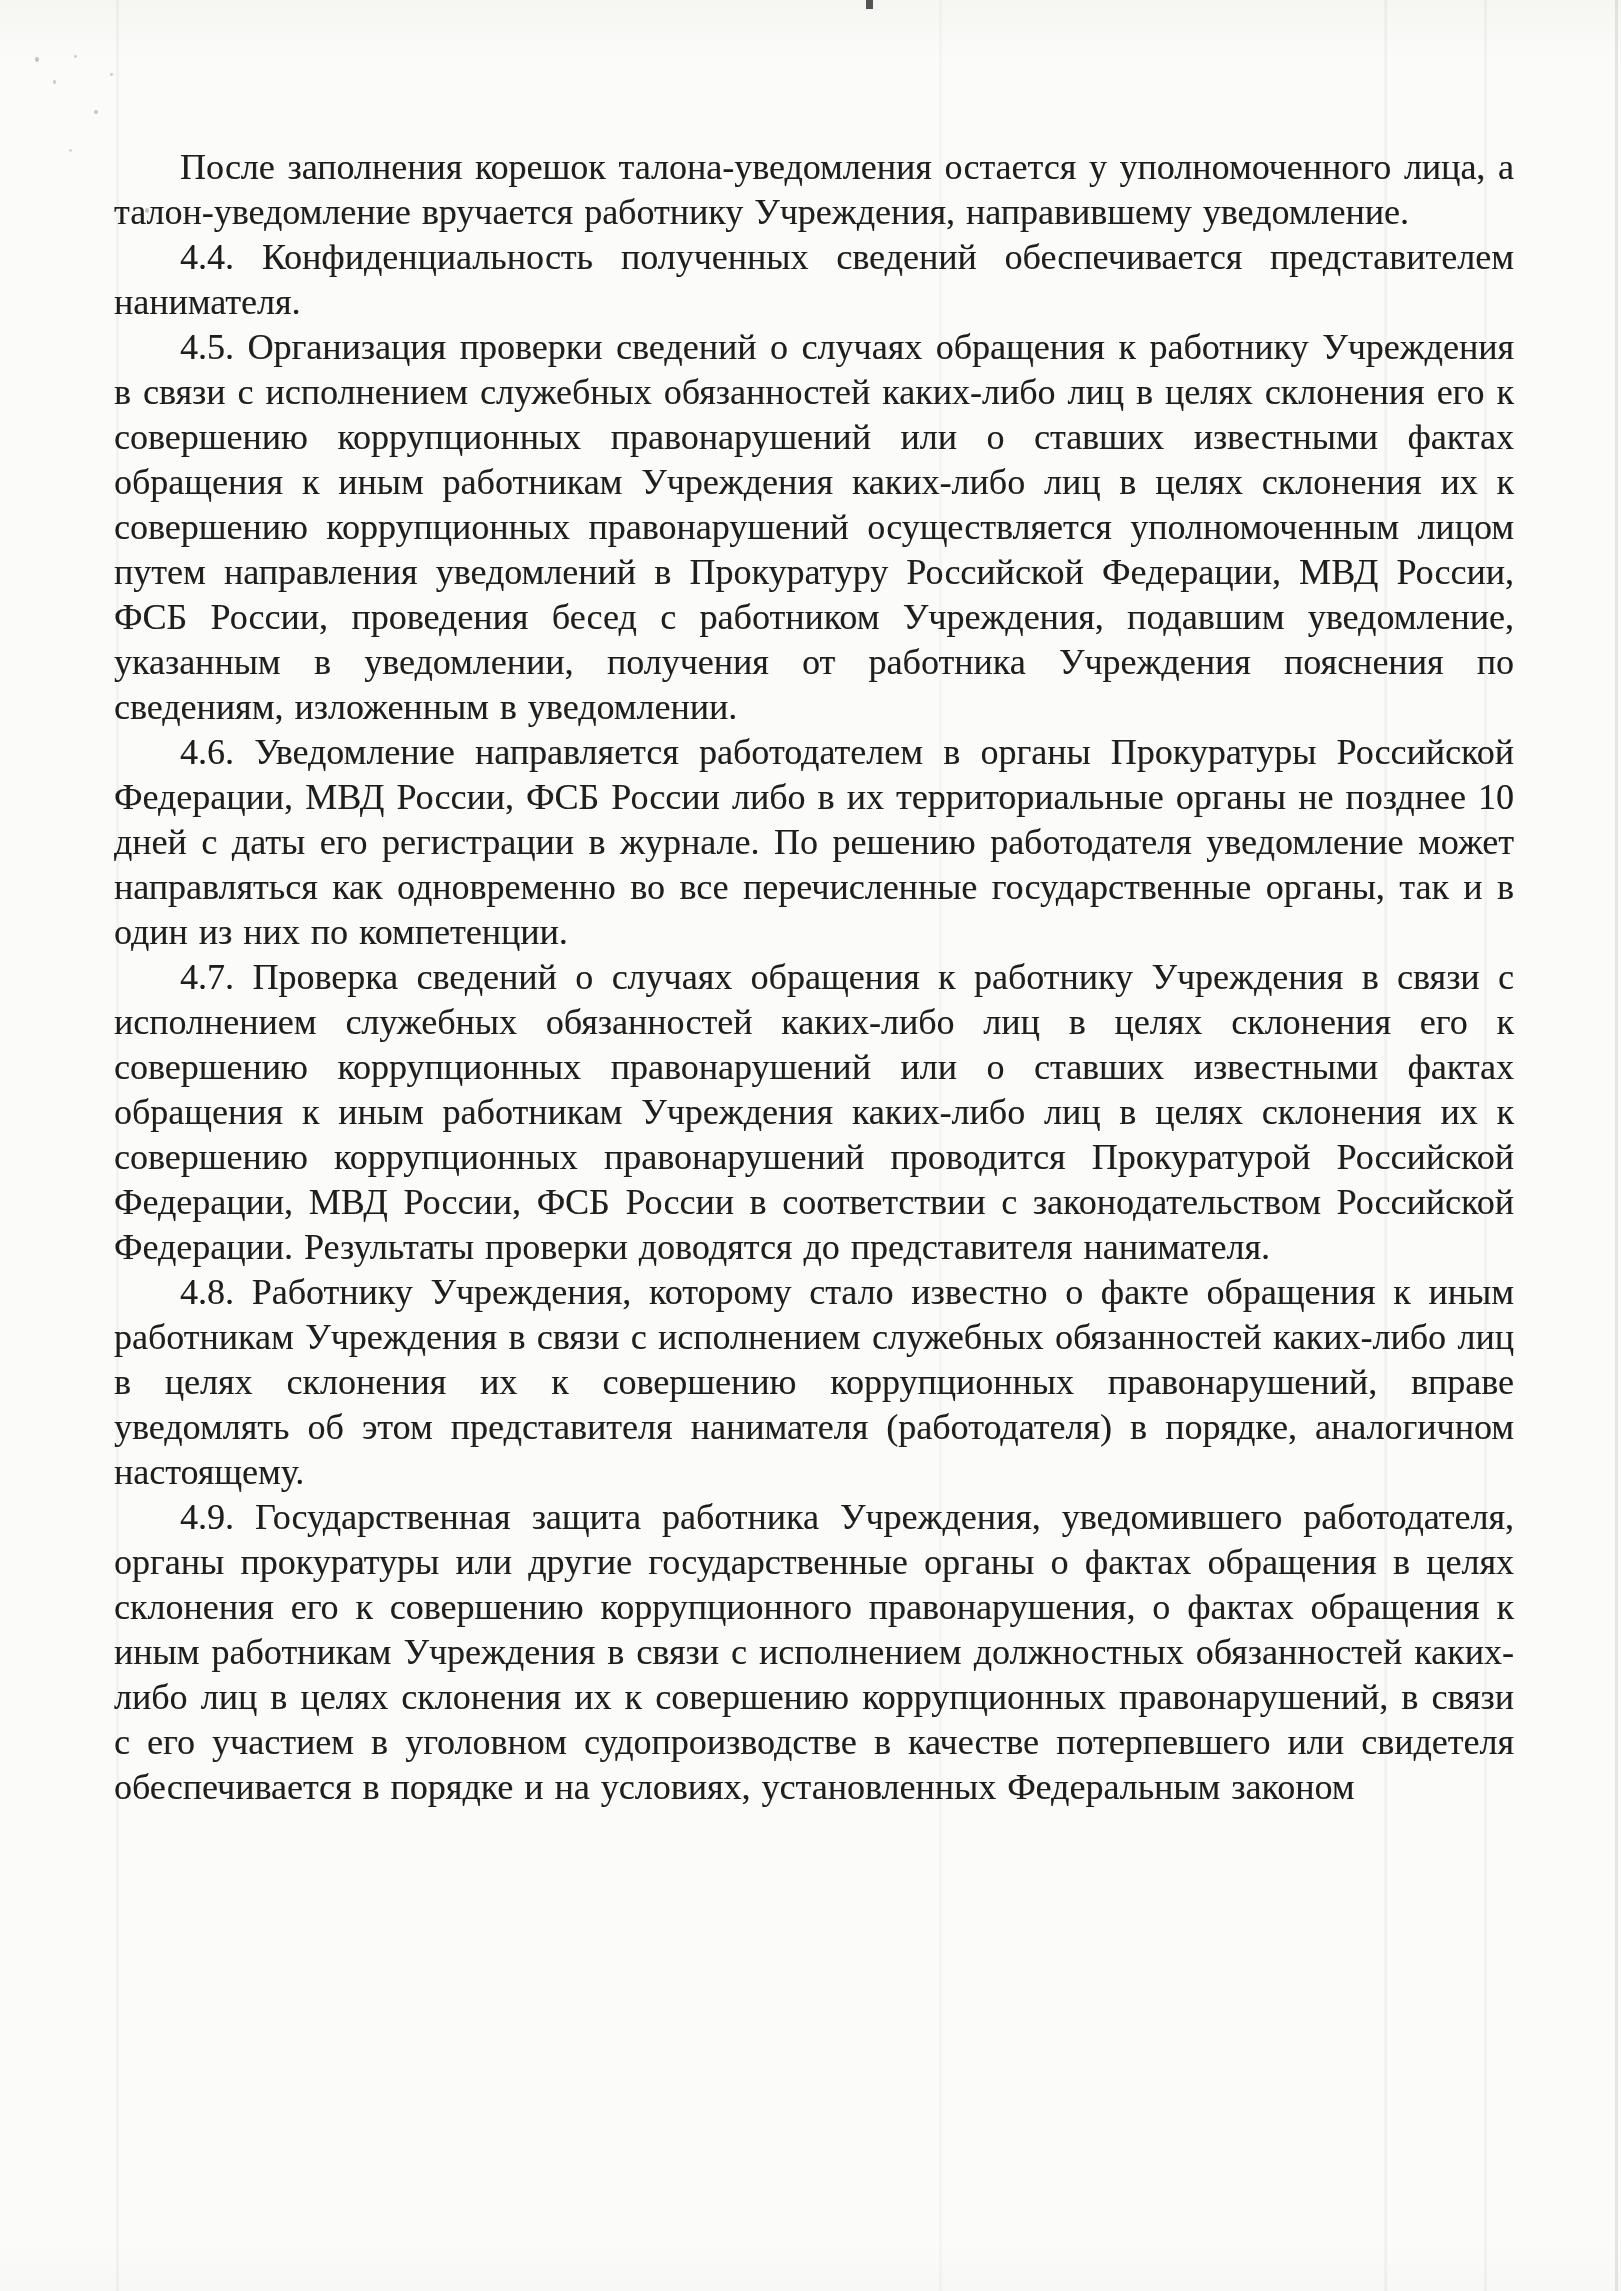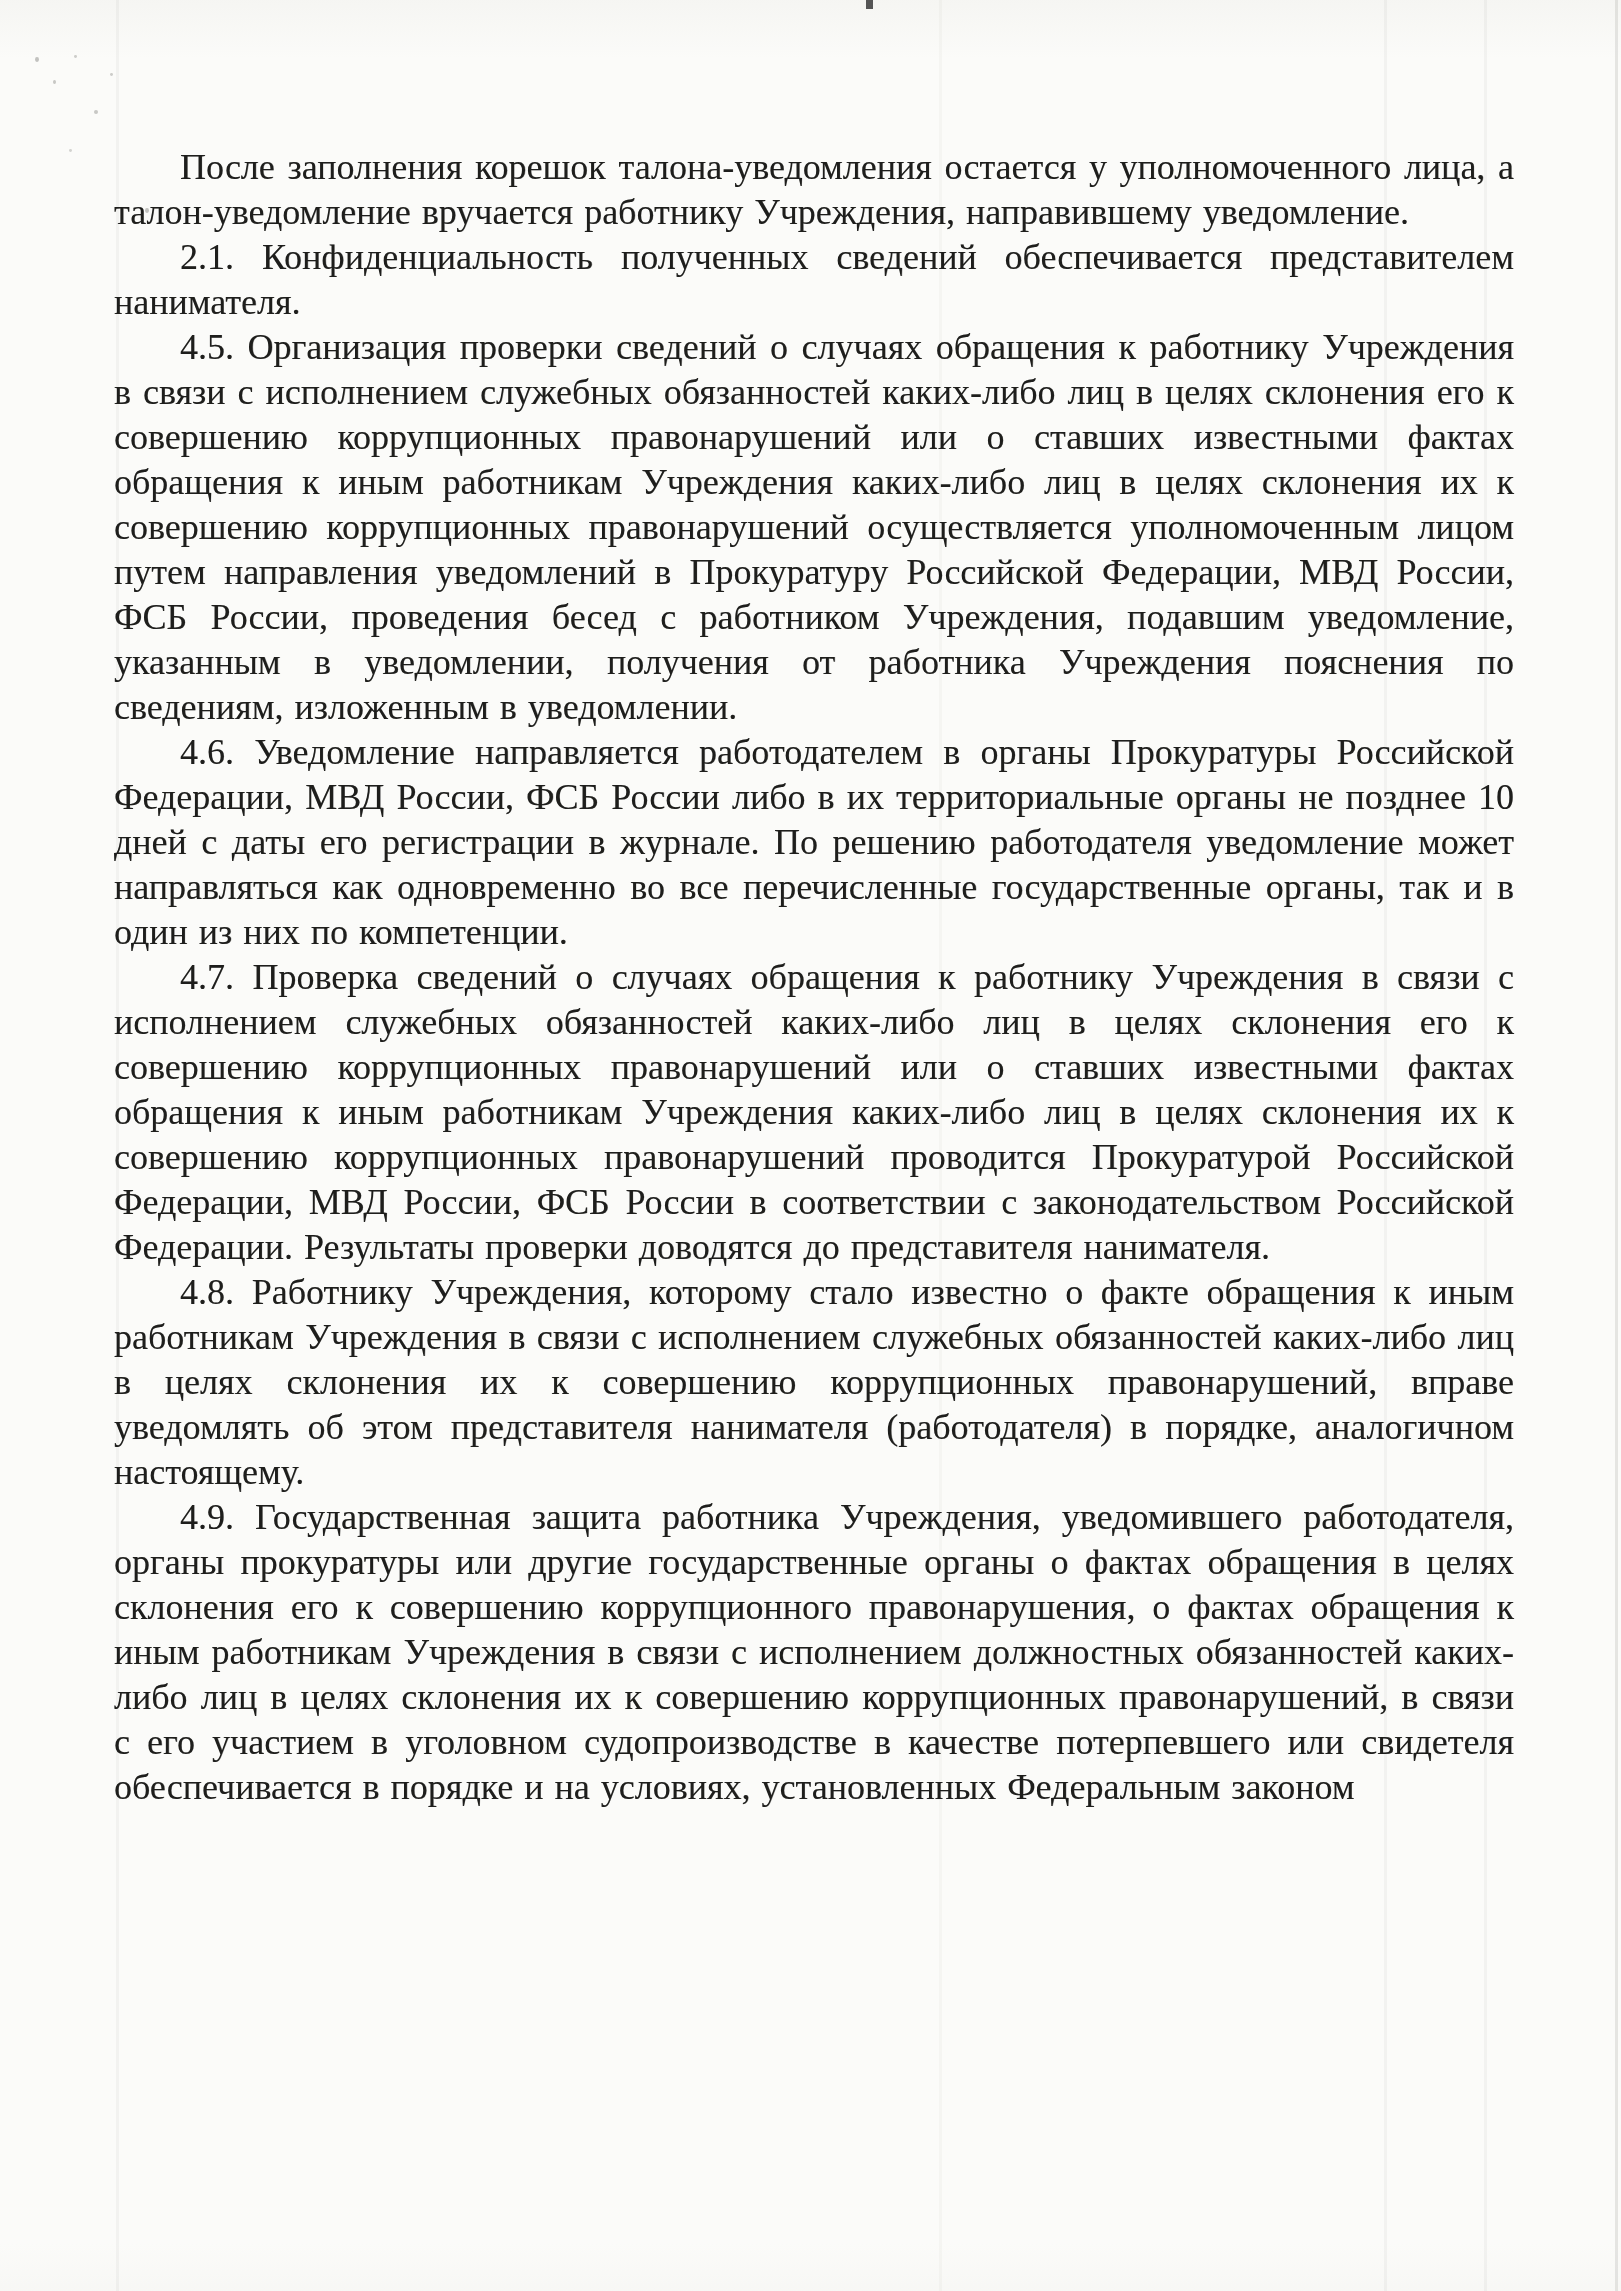--- a/index.html
+++ b/index.html
@@ -95,21 +95,21 @@
   <div class="speck sp8"></div>
 
   <div class="streak s1"></div>
   <div class="streak s2"></div>
   <div class="streak s3"></div>
   <div class="streak s4"></div>
   <div class="streak s5"></div>
 
   <div class="text-block">
     <p>После заполнения корешок талона-уведомления остается у уполномоченного лица, а талон-уведомление вручается работнику Учреждения, направившему уведомление.</p>
-    <p>2.1. Конфиденциальность полученных сведений обеспечивается представителем нанимателя.</p>
+    <p>4.4. Конфиденциальность полученных сведений обеспечивается представителем нанимателя.</p>
     <p>4.5. Организация проверки сведений о случаях обращения к работнику Учреждения в связи с исполнением служебных обязанностей каких-либо лиц в целях склонения его к совершению коррупционных правонарушений или о ставших известными фактах обращения к иным работникам Учреждения каких-либо лиц в целях склонения их к совершению коррупционных правонарушений осуществляется уполномоченным лицом путем направления уведомлений в Прокуратуру Российской Федерации, МВД России, ФСБ России, проведения бесед с работником Учреждения, подавшим уведомление, указанным в уведомлении, получения от работника Учреждения пояснения по сведениям, изложенным в уведомлении.</p>
     <p>4.6. Уведомление направляется работодателем в органы Прокуратуры Российской Федерации, МВД России, ФСБ России либо в их территориальные органы не позднее 10 дней с даты его регистрации в журнале. По решению работодателя уведомление может направляться как одновременно во все перечисленные государственные органы, так и в один из них по компетенции.</p>
     <p>4.7. Проверка сведений о случаях обращения к работнику Учреждения в связи с исполнением служебных обязанностей каких-либо лиц в целях склонения его к совершению коррупционных правонарушений или о ставших известными фактах обращения к иным работникам Учреждения каких-либо лиц в целях склонения их к совершению коррупционных правонарушений проводится Прокуратурой Российской Федерации, МВД России, ФСБ России в соответствии с законодательством Российской Федерации. Результаты проверки доводятся до представителя нанимателя.</p>
     <p>4.8. Работнику Учреждения, которому стало известно о факте обращения к иным работникам Учреждения в связи с исполнением служебных обязанностей каких-либо лиц в целях склонения их к совершению коррупционных правонарушений, вправе уведомлять об этом представителя нанимателя (работодателя) в порядке, аналогичном настоящему.</p>
     <p>4.9. Государственная защита работника Учреждения, уведомившего работодателя, органы прокуратуры или другие государственные органы о фактах обращения в целях склонения его к совершению коррупционного правонарушения, о фактах обращения к иным работникам Учреждения в связи с исполнением должностных обязанностей каких-либо лиц в целях склонения их к совершению коррупционных правонарушений, в связи с его участием в уголовном судопроизводстве в качестве потерпевшего или свидетеля обеспечивается в порядке и на условиях, установленных Федеральным законом</p>
   </div>
 
 </div>
 
 

